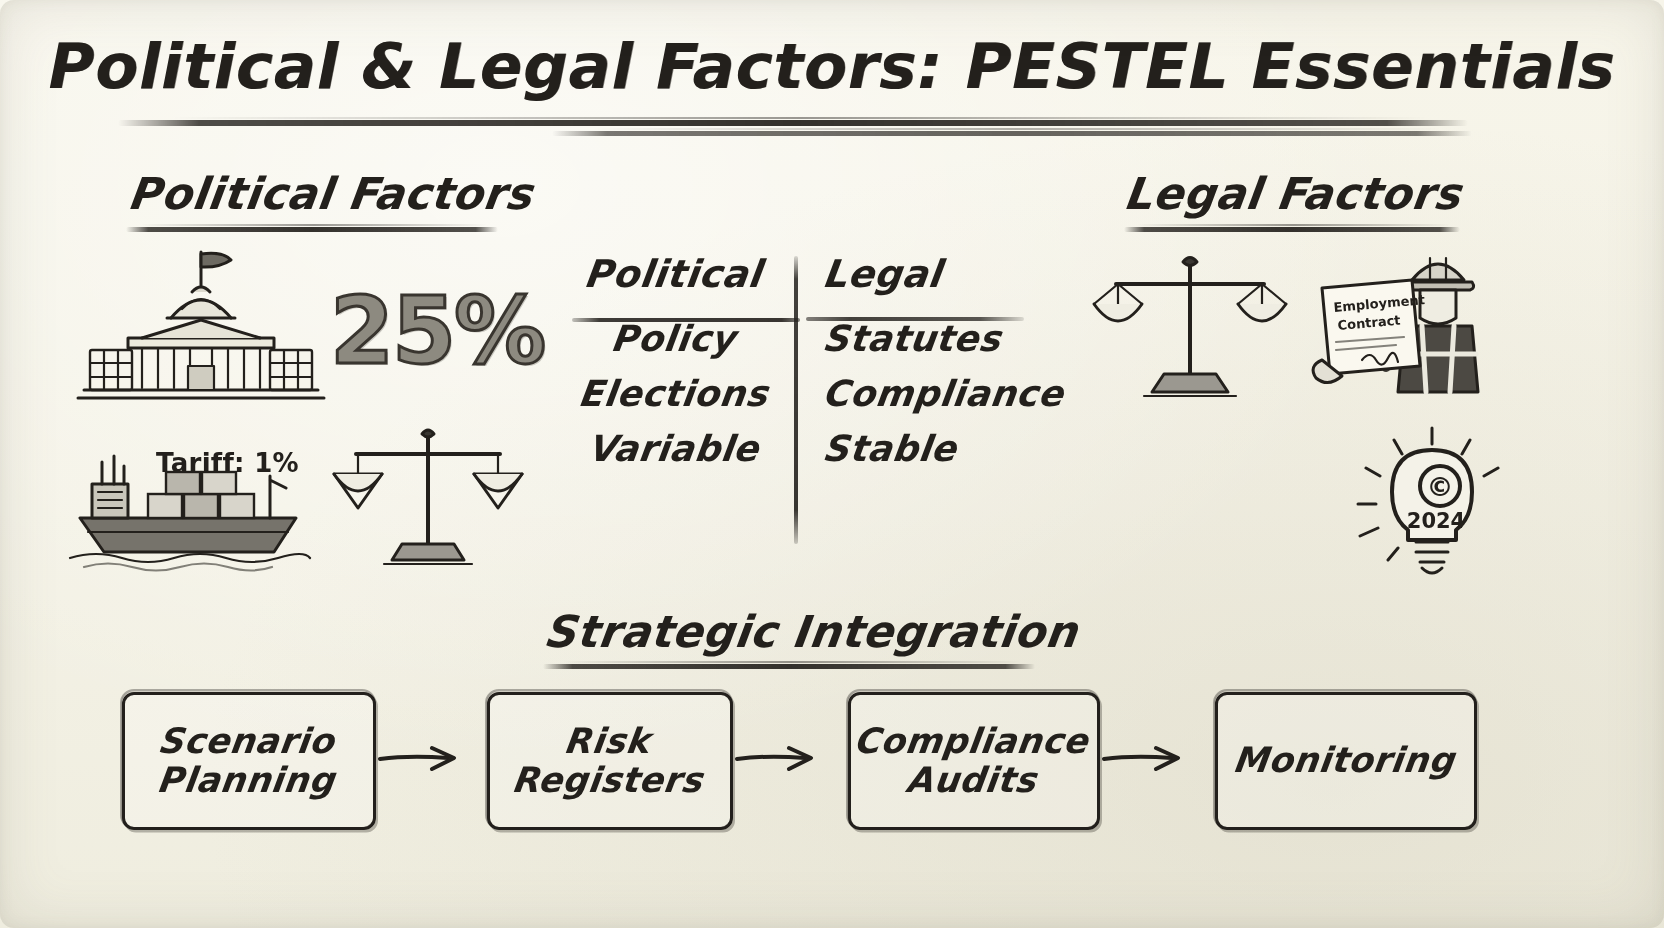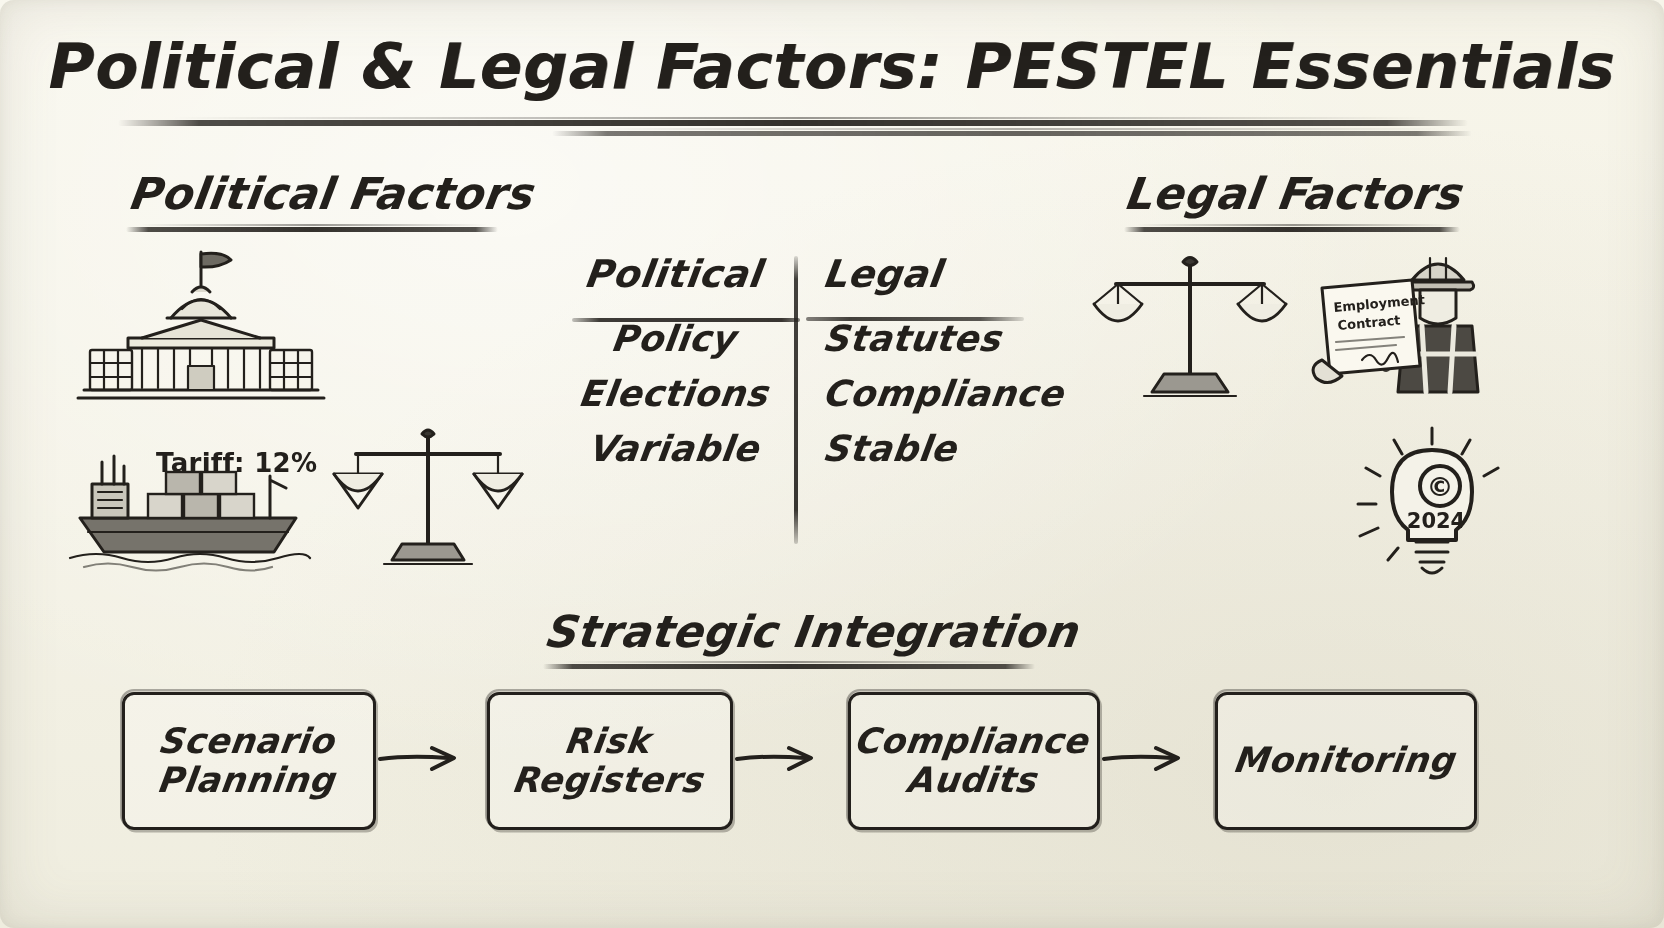--- a/index.html
+++ b/index.html
@@ -202,22 +202,23 @@
       <path class="sk sk-thin" d="M34 104 L34 144 M48 104 L48 144 M20 117 L62 117 M20 131 L62 131"></path>
 
       <rect class="fill-white" x="200" y="104" width="42" height="40" rx="2"></rect>
       <path class="sk sk-thin" d="M214 104 L214 144 M228 104 L228 144 M200 117 L242 117 M200 131 L242 131"></path>
 
       <path class="sk sk-med" d="M14 144 L248 144 M8 152 L254 152"></path>
       <path class="sk sk-thin" d="M118 120 L144 120 L144 144 L118 144 Z" style="fill:#cfccc0;"></path>
     </svg>
   </div>
 
-
-  <div id="tariff-label" class="hand-up">Tariff: 12%</div>
+  <div id="stat-25" class="hand-up">25%</div>
+
+  <div id="tariff-label" class="hand-up">Tariff: 1%</div>
 
   <div class="illus" id="illus-ship" style="left:70px;top:440px;">
     <svg width="240" height="130" viewBox="0 0 240 130">
 
       <path class="sk sk-med" d="M10 78 L226 78 L204 112 L34 112 Z" style="fill:#76736b;"></path>
       <path class="sk sk-thin" d="M18 92 L218 92"></path>
 
       <path class="sk sk-med" d="M22 44 L58 44 L58 78 L22 78 Z" style="fill:#c9c6bb;"></path>
       <path class="sk sk-thin" d="M28 52 L52 52 M28 60 L52 60 M28 68 L52 68"></path>
 

